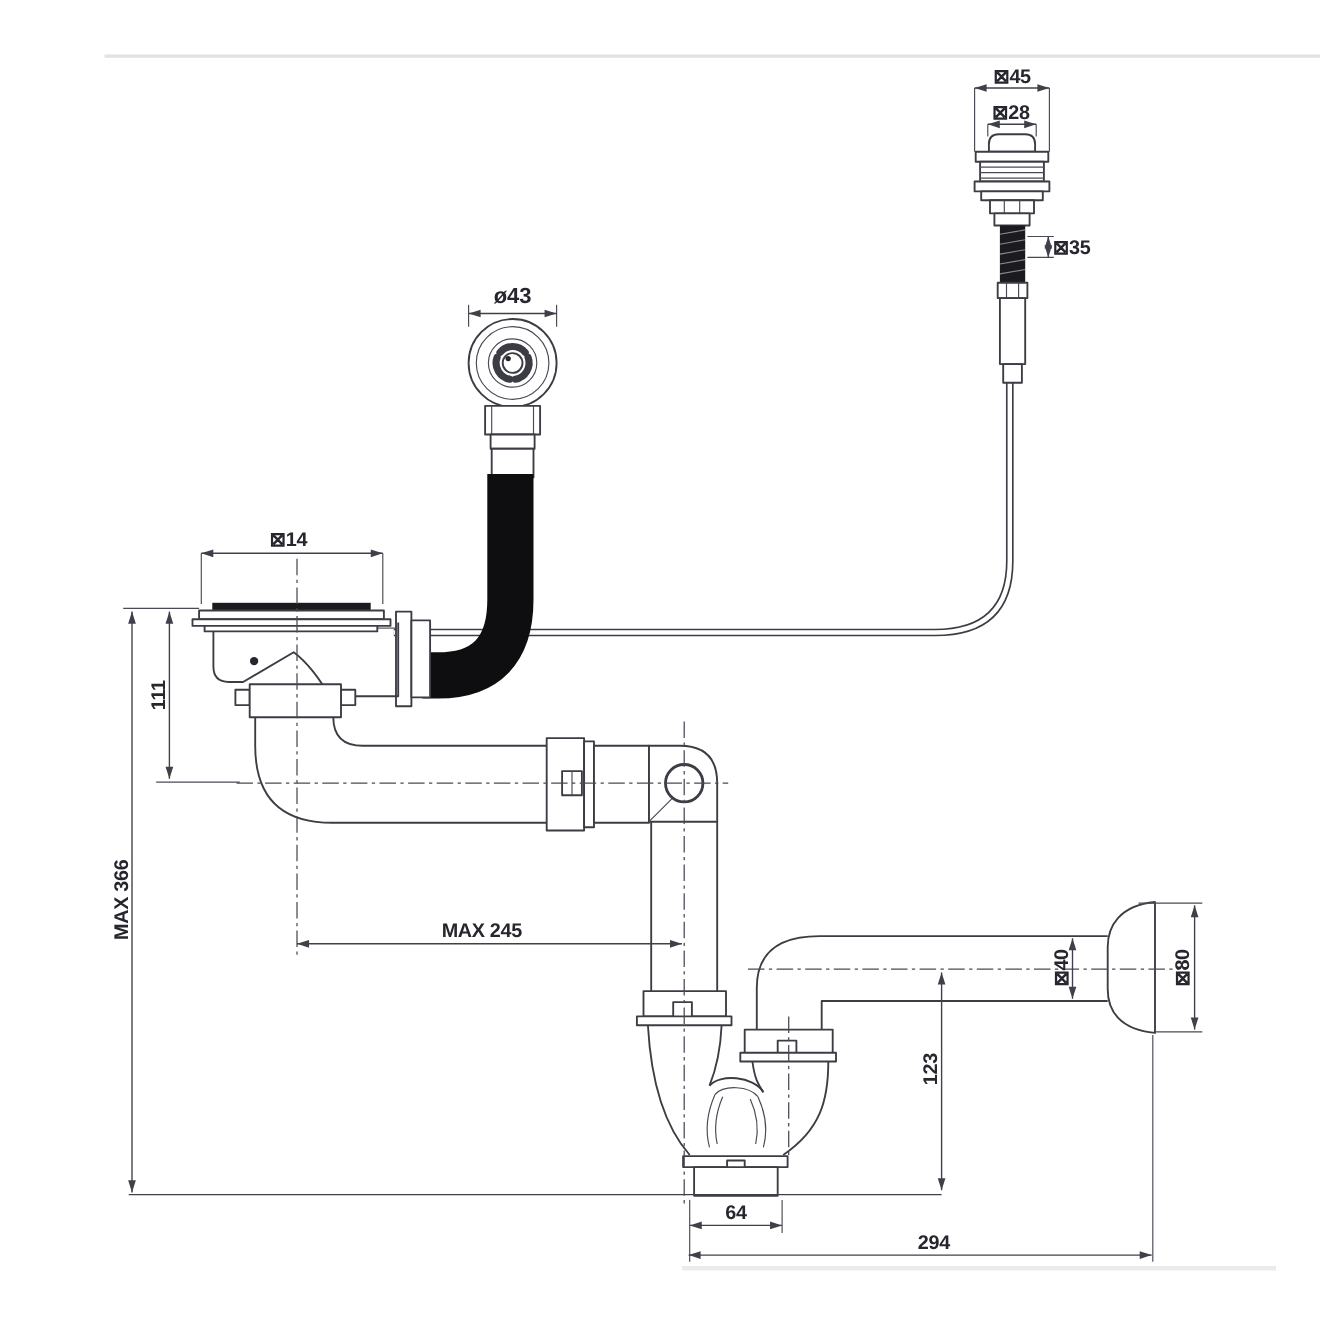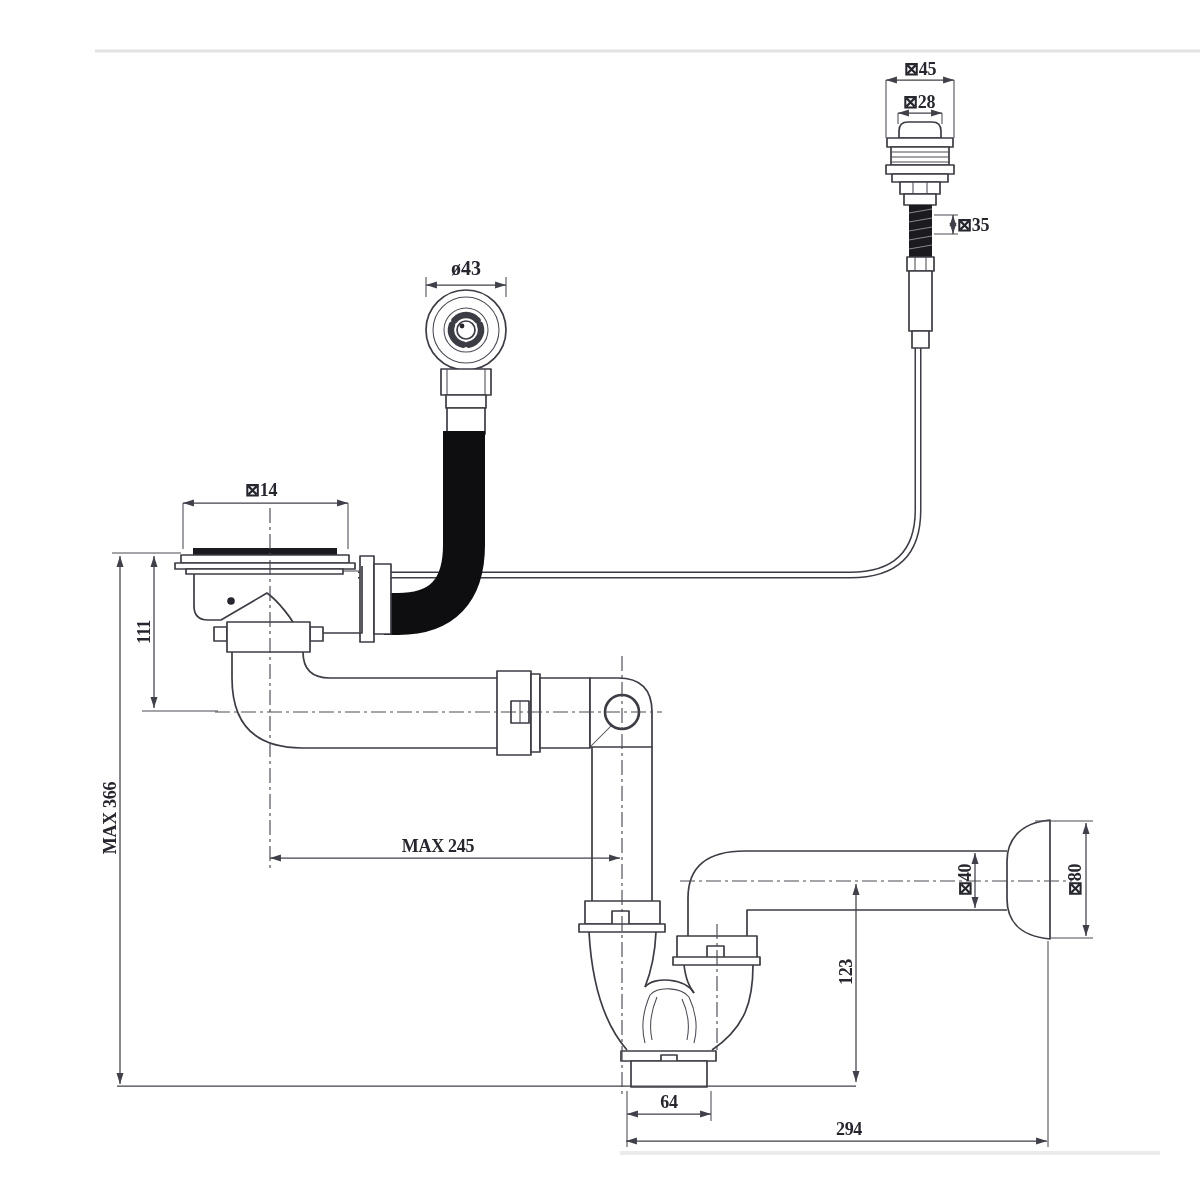--- a/index.html
+++ b/index.html
@@ -1,17 +1,17 @@
 <!DOCTYPE html>
 <html><head>
 <meta charset="utf-8">
 <style>
   html,body{margin:0;padding:0;background:#ffffff;}
   .canvas{position:relative;width:1200px;height:1200px;background:#ffffff;overflow:hidden;
-          font-family:Liberation Serif, serif;}
+          font-family:Liberation Sans, sans-serif;}
   svg{position:absolute;left:0;top:0;}
   .ln{stroke:#3c3c44;stroke-width:1.7;fill:none;stroke-linejoin:round;}
   .fw{fill:#ffffff;}
   .fd{fill:#1b1b1f;stroke:none;}
   .thin{stroke:#4a4a54;stroke-width:1.05;fill:none;}
   .dim{stroke:#40404a;stroke-width:1.25;fill:none;}
   .cl{stroke:#4a4a55;stroke-width:1.15;fill:none;stroke-dasharray:15 4 3 4;}
   .txt{font-size:18px;font-weight:600;fill:#26262e;letter-spacing:-0.3px;}
   .txtb{font-size:20px;font-weight:700;fill:#26262e;}
   .hose{stroke:#0e0e10;fill:none;}

